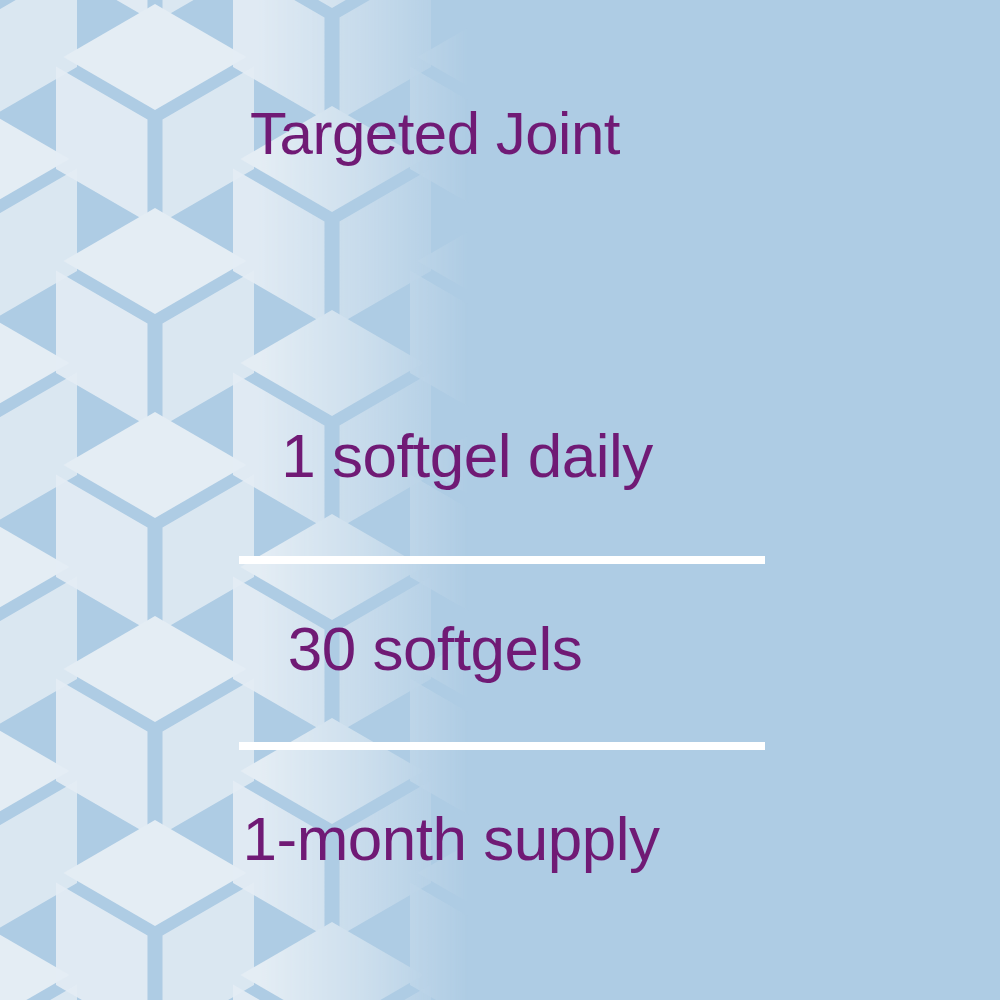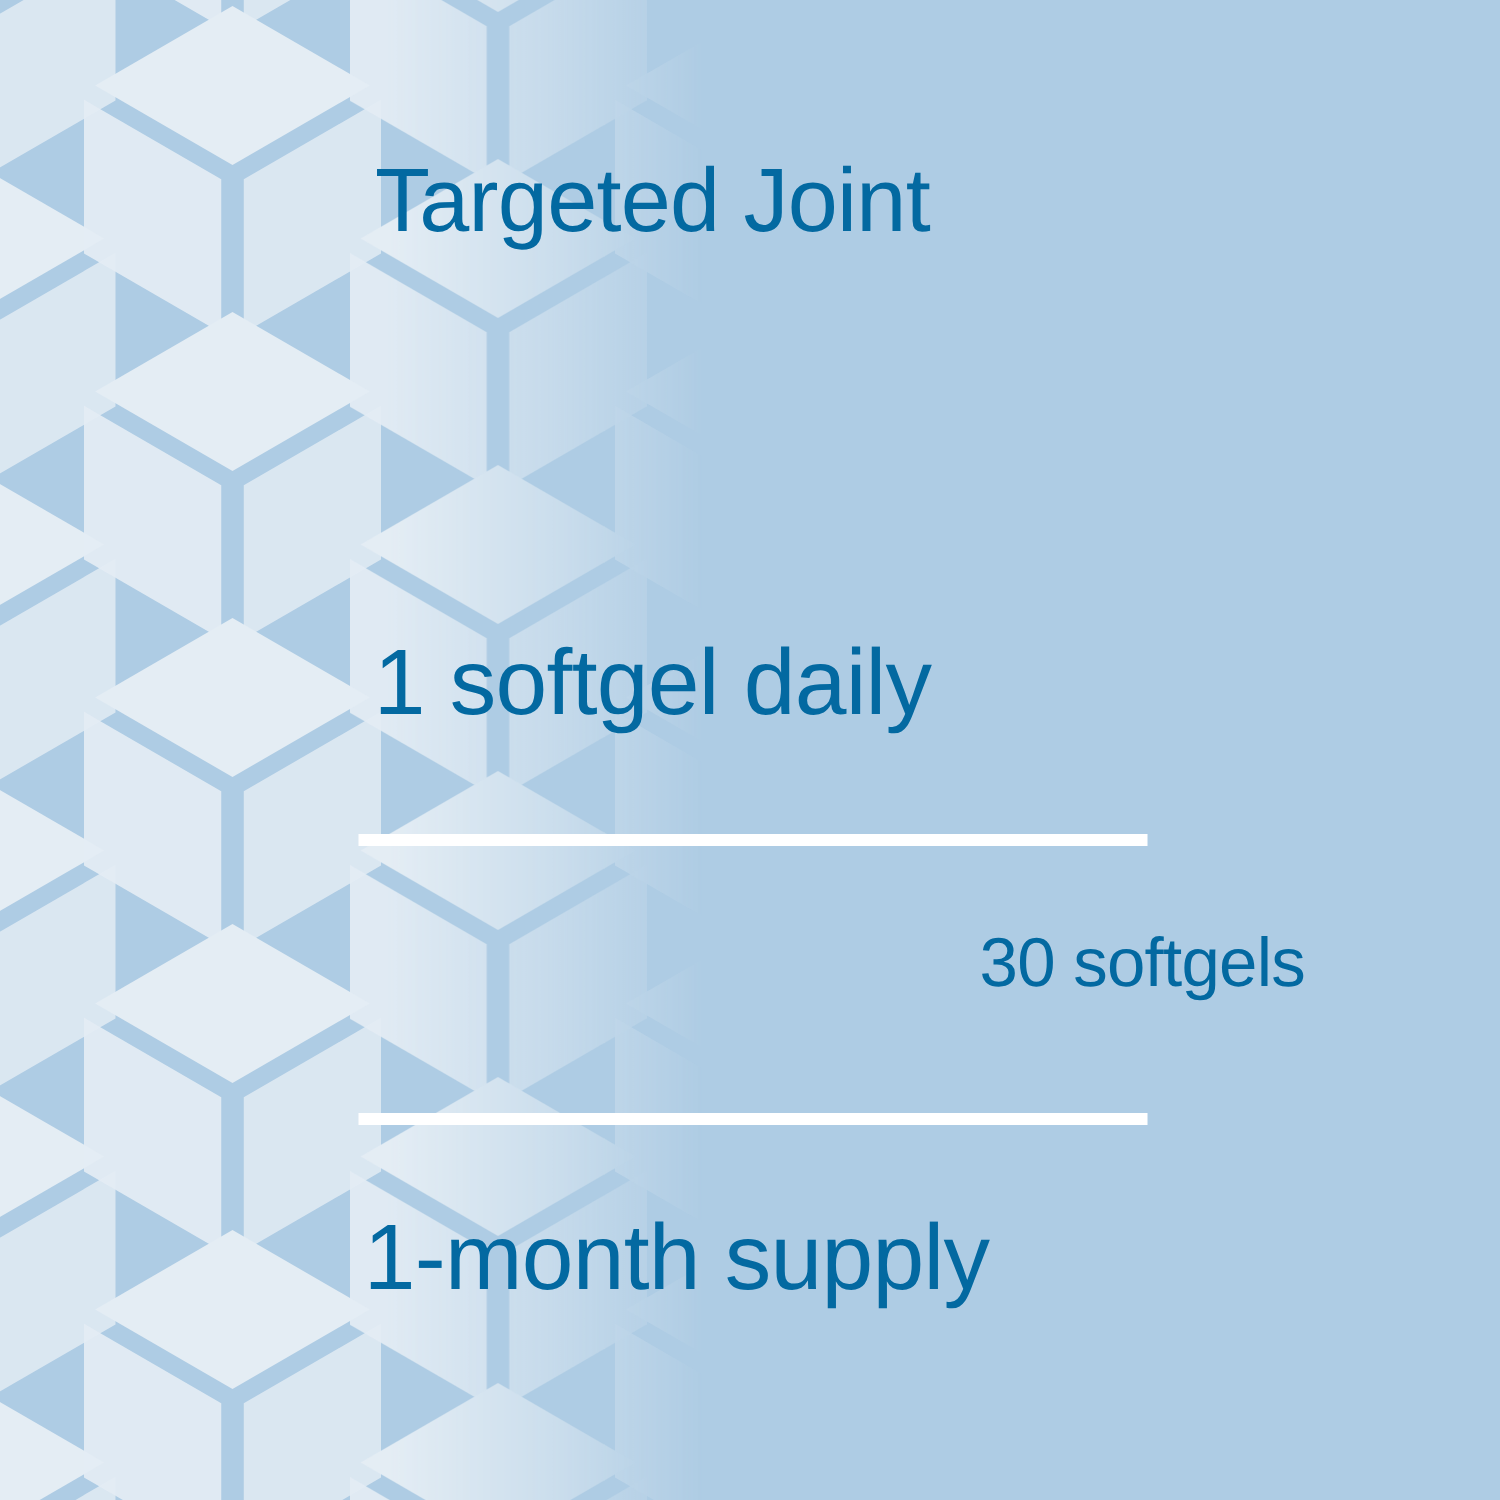--- a/index.html
+++ b/index.html
@@ -32,21 +32,21 @@
     left: 0;
     top: 0;
     width: 1000px;
     height: 1000px;
   }
 
   .tline {
     position: absolute;
     width: 870px;
     text-align: center;
-    color: #0369a1;
+    color: #701a75;
     white-space: nowrap;
     line-height: 1;
   }
 
   #eyebrow {
     top: 104px;
     font-size: 60px;
     font-weight: 400;
     letter-spacing: -0.5px;
   }
@@ -56,28 +56,28 @@
     font-size: 108px;
     font-weight: 700;
     letter-spacing: -2.5px;
   }
 
   #fact-1 {
     top: 425px;
     font-size: 62px;
     font-weight: 400;
     letter-spacing: -0.5px;
+    margin-left: 32px;
   }
 
   #fact-2 {
     top: 618px;
-    font-size: 46px;
+    font-size: 62px;
     font-weight: 400;
     letter-spacing: -0.5px;
-    text-align: right;
   }
 
   #fact-3 {
     top: 808px;
     font-size: 62px;
     font-weight: 400;
     letter-spacing: -0.5px;
     margin-left: 16px;
   }
 

